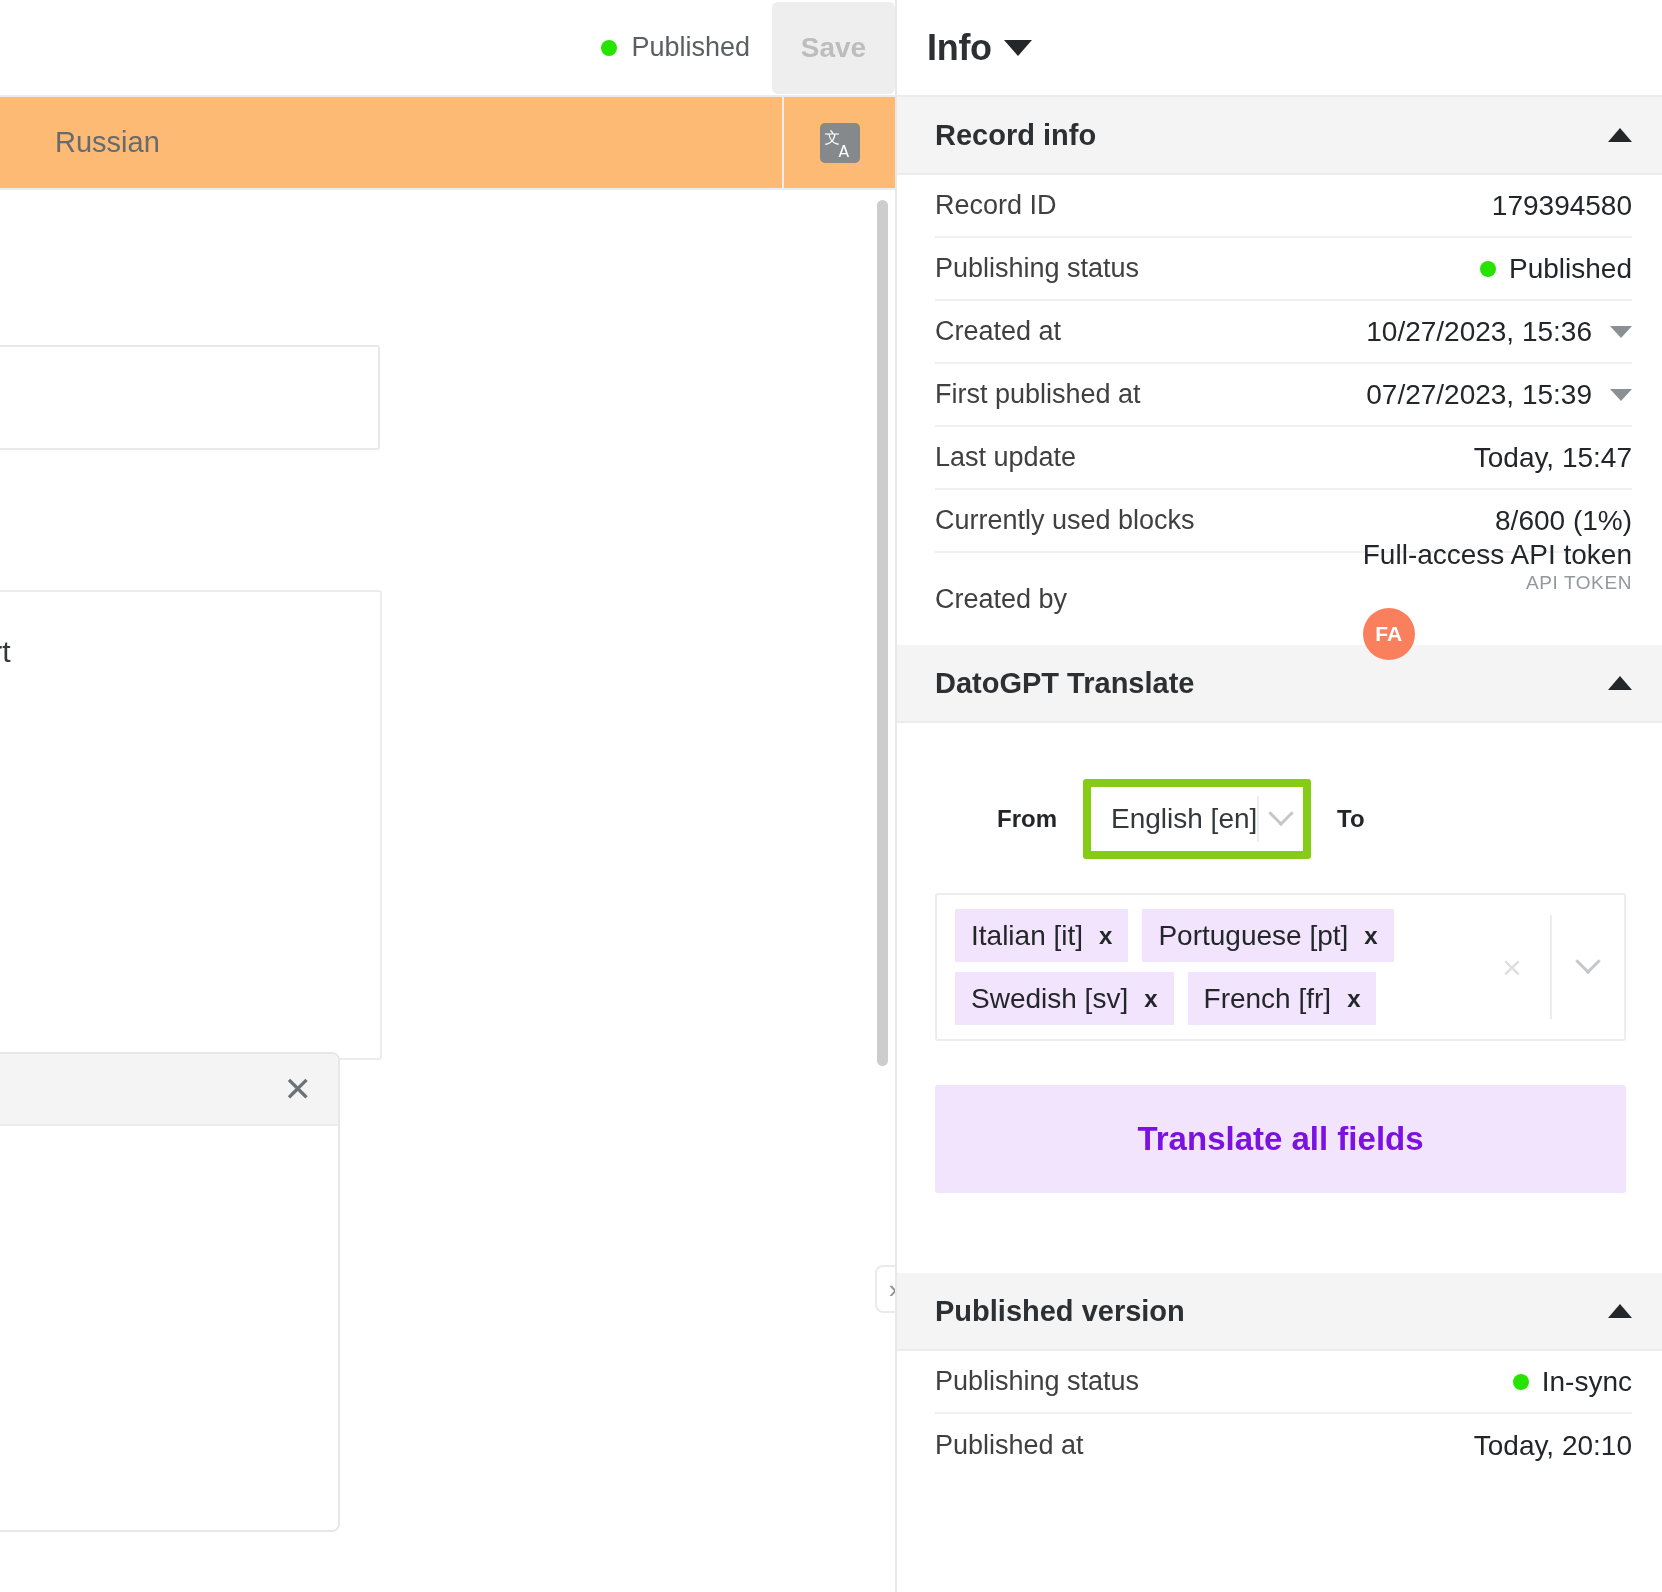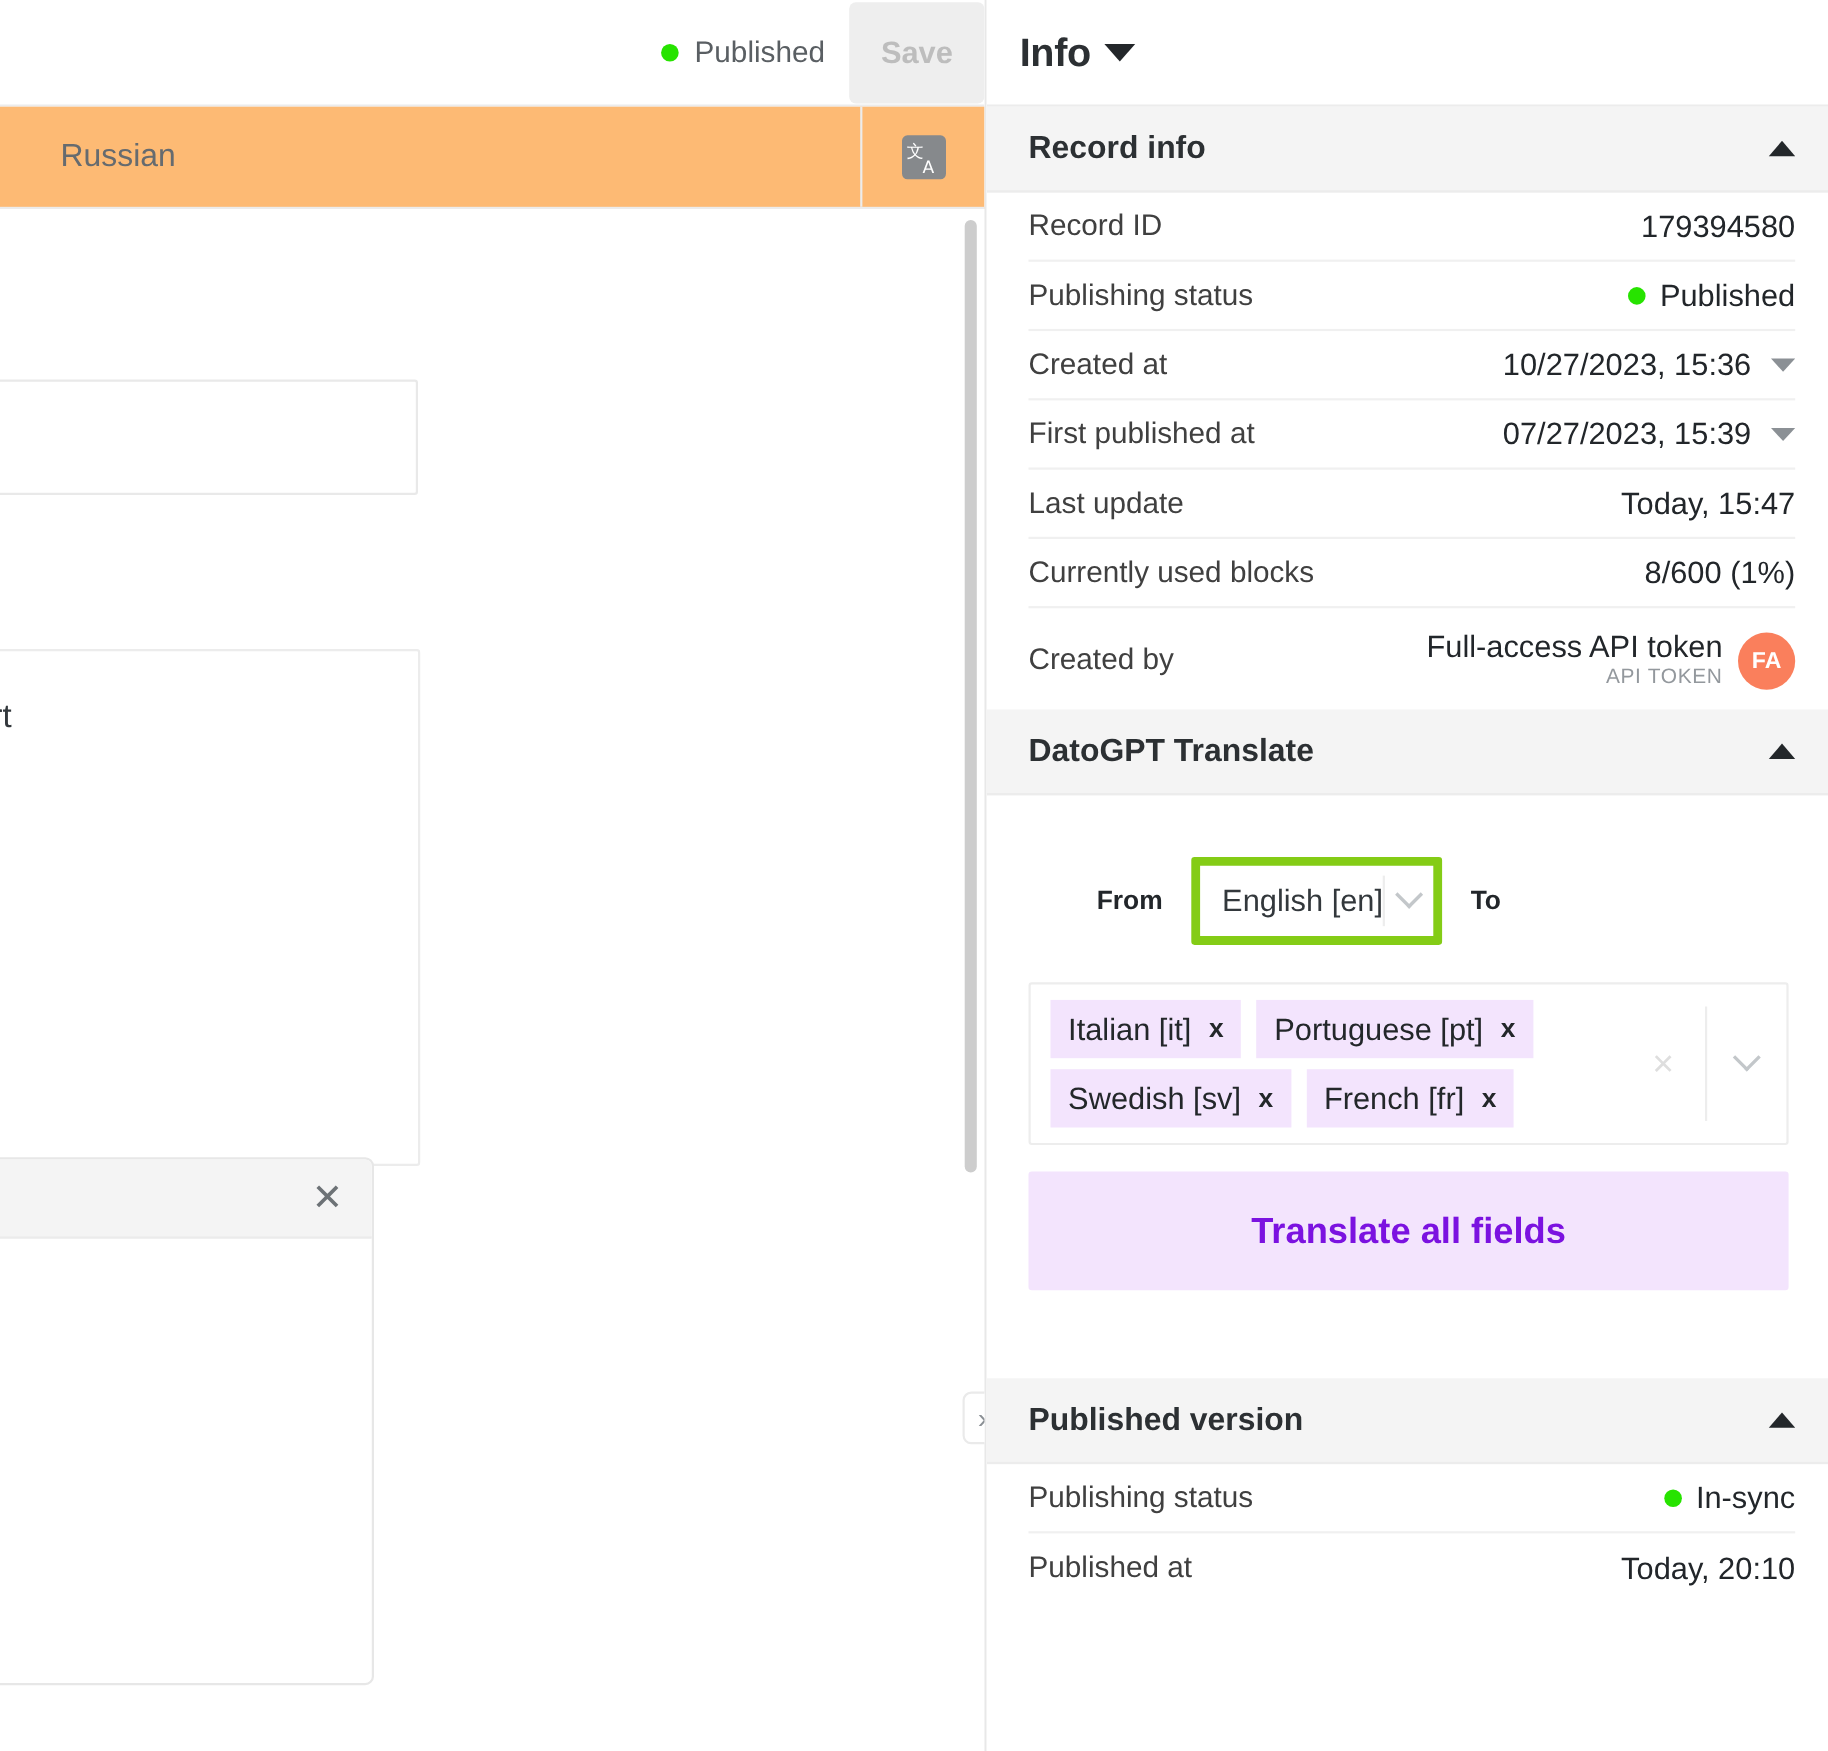--- a/index.html
+++ b/index.html
@@ -280,22 +280,23 @@
     border-top: 12px solid #8b9095;
     margin-left: 5px;
   }
   .row-tall {
     height: 92px;
     align-items: center;
     border-bottom: none;
   }
   .creator {
     display: flex;
-    align-items: flex-end;
+    align-items: flex-start;
     gap: 14px;
+    flex-direction: column;
   }
   .creator-texts {
     display: flex;
     flex-direction: column;
     align-items: flex-end;
   }
   .creator-name {
     font-size: 28px;
     color: #22262a;
   }
@@ -365,21 +366,21 @@
     border-bottom: 3px solid #c3c7ca;
     transform: rotate(45deg) translate(-4px,-4px);
   }
 
   .multi-box {
     border: 2px solid #ededed;
     border-radius: 3px;
     display: flex;
     align-items: stretch;
     min-height: 128px;
-    margin-bottom: 24px;
+    margin-bottom: 44px;
   }
   .chips {
     flex: 1;
     display: flex;
     flex-wrap: wrap;
     align-content: center;
     gap: 10px 14px;
     padding: 14px 12px 14px 18px;
   }
   .chip {

